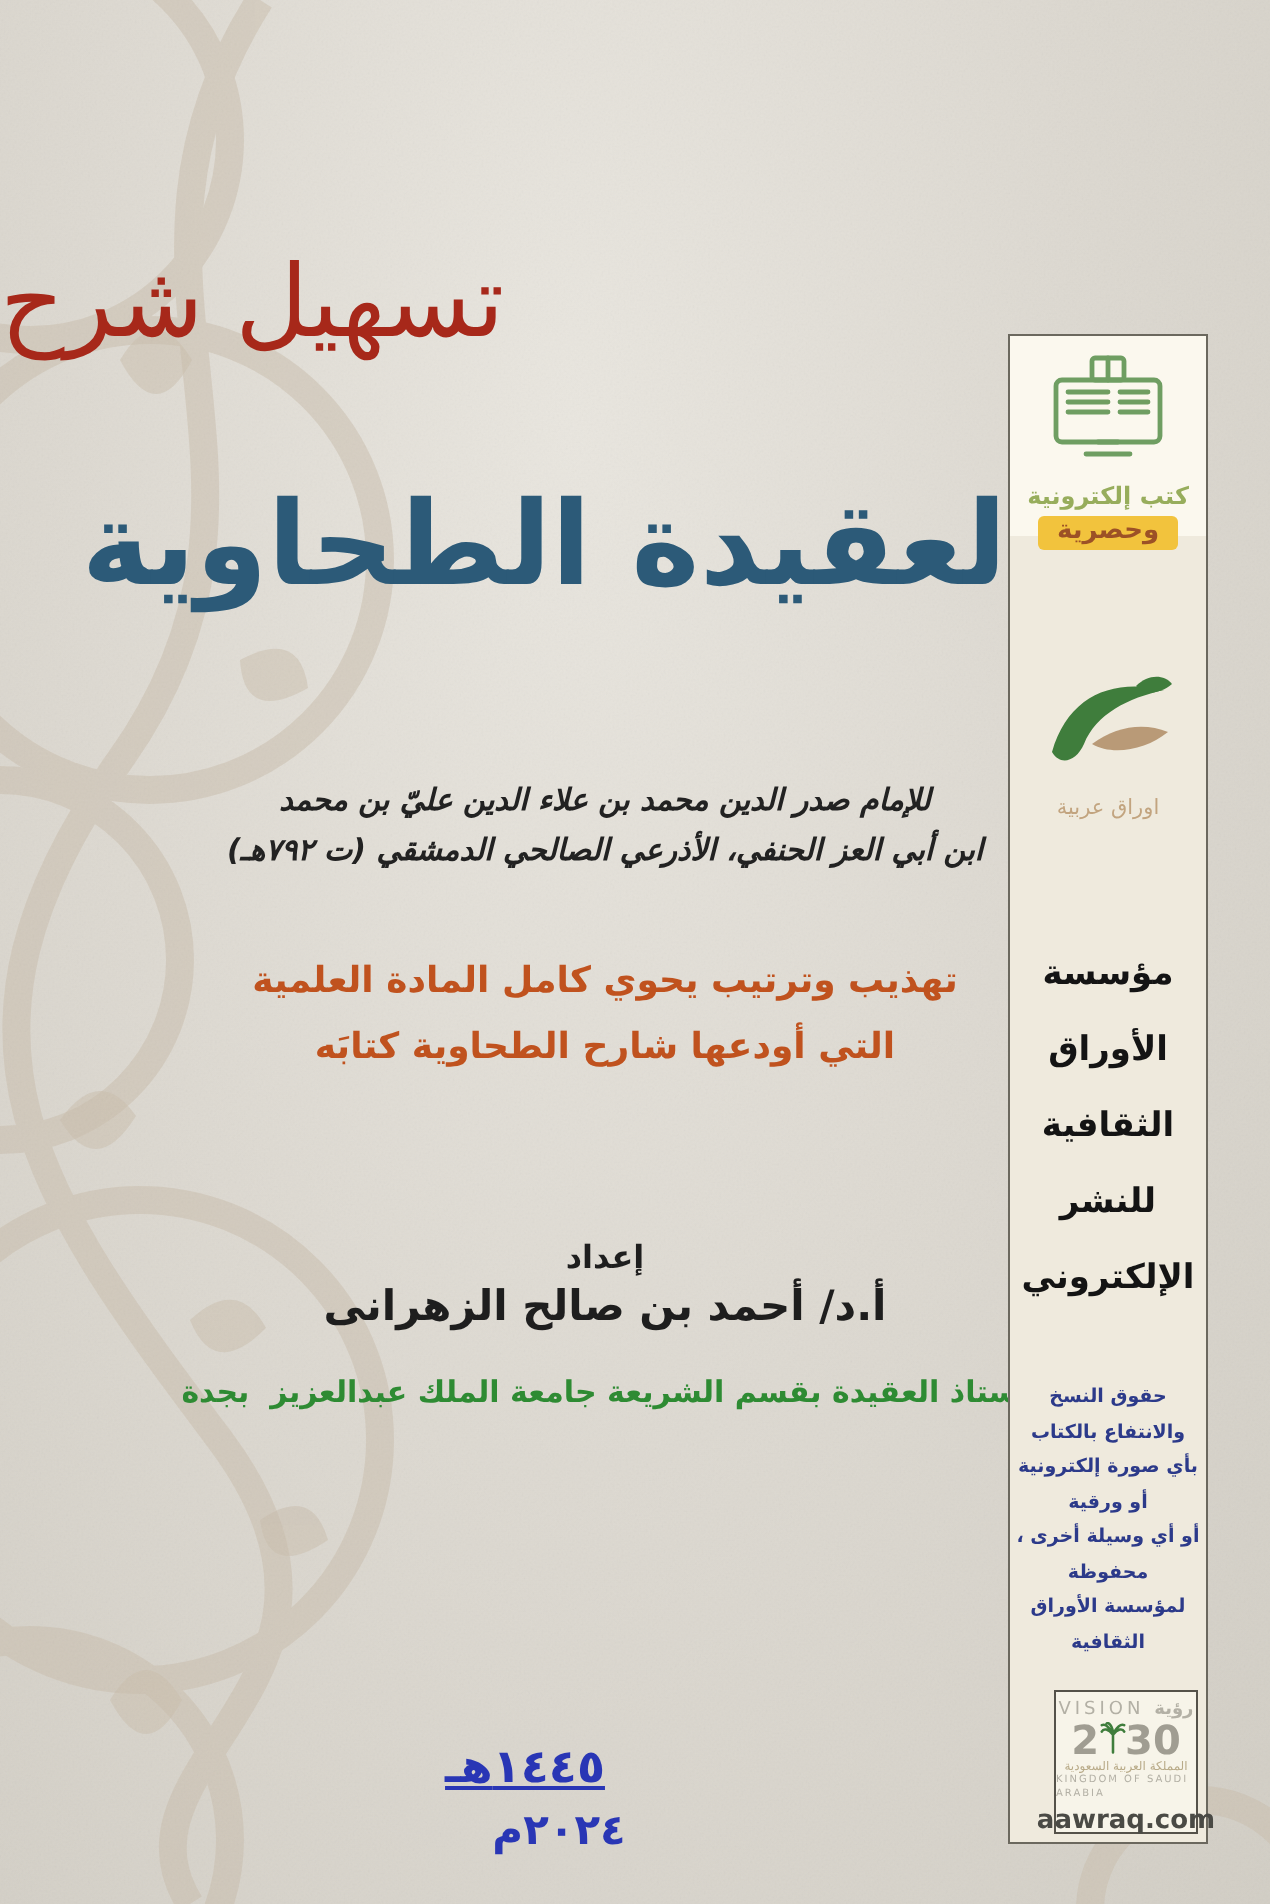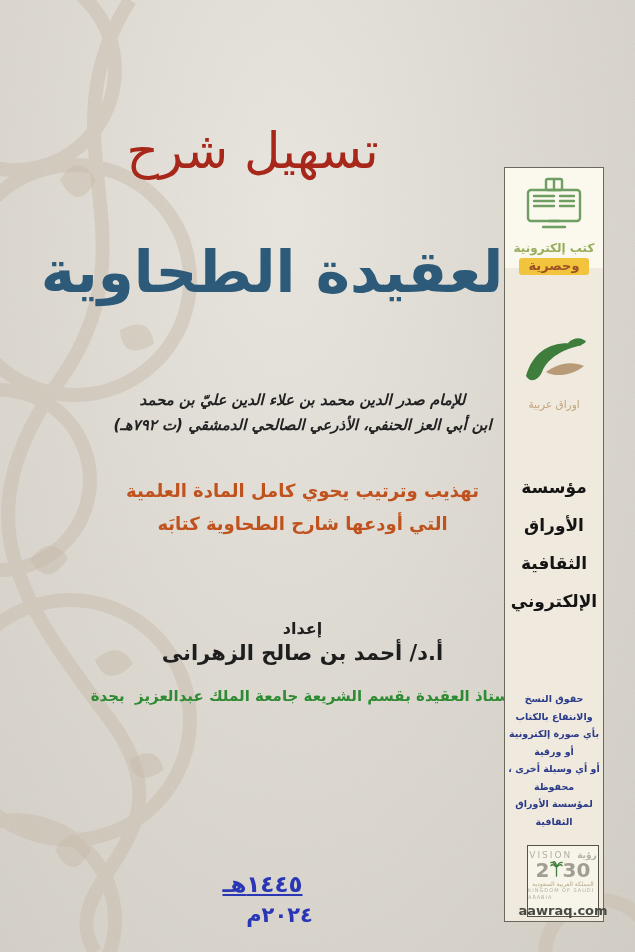--- a/index.html
+++ b/index.html
@@ -5,21 +5,21 @@
   * { margin:0; padding:0; box-sizing:border-box; }
   body { background:#888; font-family:"DejaVu Sans", sans-serif; }
   .canvas {
     position:relative; width:635px; height:952px; margin:0 auto; overflow:hidden;
     background:radial-gradient(ellipse at 45% 22%, #e9e6df 0%, #ddd9d1 50%, #d2cec5 100%);
   }
   svg.layer { position:absolute; left:0; top:0; pointer-events:none; }
 
   .supertitle {
     position:absolute; top:122px; left:0; width:505px;
-    font-size:50px; font-weight:500; color:#a7281a; direction:rtl; text-align:center;
+    font-size:50px; font-weight:500; color:#a7281a; direction:rtl; text-align:left;
   }
   .book-title {
     position:absolute; top:238px; left:12px; width:540px;
     font-size:58px; font-weight:bold; color:#2c5a78; direction:rtl; text-align:center;
     letter-spacing:1px;
   }
   .author {
     position:absolute; top:388px; left:25px; width:555px;
     font-size:15px; font-weight:600; line-height:25px; color:#222; direction:rtl; text-align:center;font-style:italic;
   }
@@ -163,20 +163,21 @@
           <path d="M28 36 C 40 27, 54 25, 66 30 C 55 39, 38 42, 28 36 Z" fill="#b99a77"></path>
         </svg>
       </span>
       <div class="awraq-caption">اوراق عربية</div>
     </div>
 
     <div class="org-block">
       <div>مؤسسة</div>
       <div>الأوراق</div>
       <div>الثقافية</div>
+      <div>للنشر</div>
       <div>الإلكتروني</div>
     </div>
 
     <div class="copyright-block">
       <div>حقوق النسخ والانتفاع بالكتاب</div>
       <div>بأي صورة إلكترونية أو ورقية</div>
       <div>أو أي وسيلة أخرى ، محفوظة</div>
       <div>لمؤسسة الأوراق الثقافية</div>
     </div>
 

